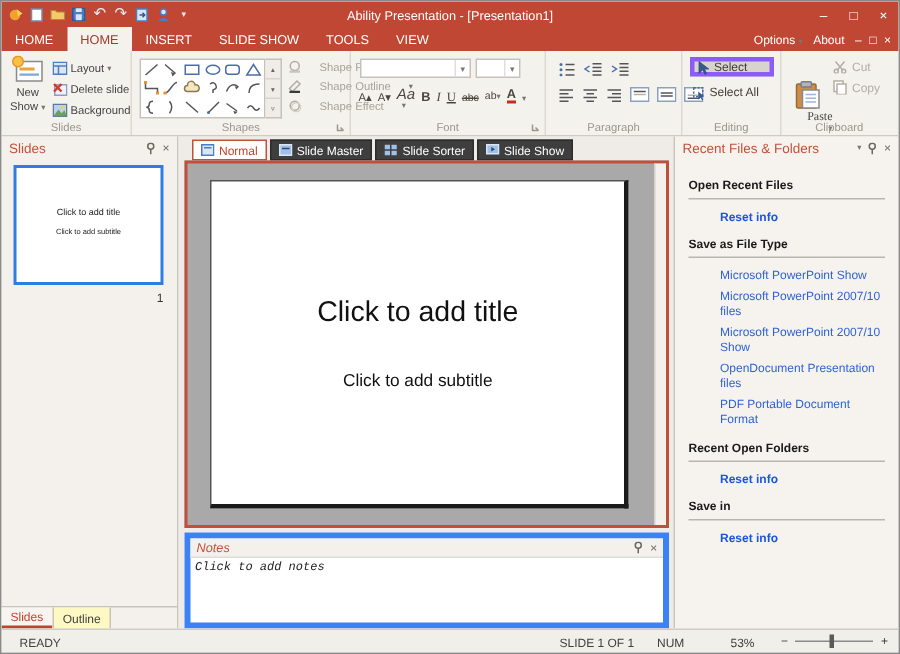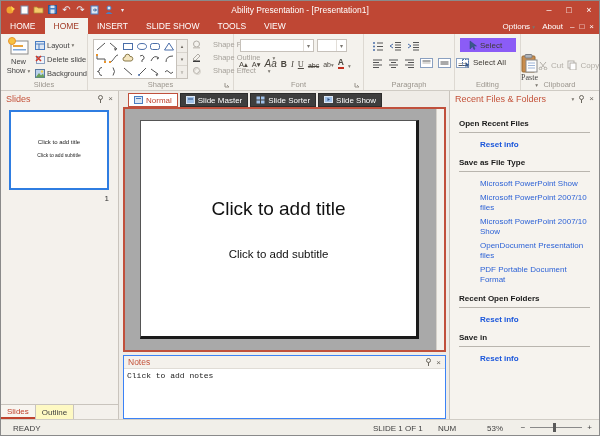--- a/index.html
+++ b/index.html
@@ -51,25 +51,25 @@
   .fcolor { border-bottom:2px solid #c22f1e; padding-bottom:0px; }
   .dd6 { font-size:5.5px; color:#7a766f; }
 
   .g-para { width:91px; }
   .para-row { display:flex; gap:5px; padding-left:8px; align-items:center; }
   .para-row.r1 { padding-top:7px; }
   .para-row.r2 { padding-top:7px; }
 
   .g-edit { width:66px; }
   .edit-btn { display:flex; align-items:center; gap:3px; font-size:8px; color:#3f3b35; height:13px; margin:4px 4px 0 5px; padding:0 2px; white-space:nowrap; }
-  .edit-btn.hl { background:#d8d4cd; border:7px solid #8b5cf6; }
+  .edit-btn.hl { background:#d8d4cd; border:3px solid #8b5cf6; }
 
   .g-clip { width:77px; border-right:none; display:flex; }
   .paste-big { width:34px; text-align:right; font-size:8px; color:#444; padding-top:20px;font-family:Liberation Serif, serif; }
-  .cutcopy { display:flex; flex-direction:row; gap:4px; padding-top:6px; font-size:8px; color:#b2aea7; }
+  .cutcopy { display:flex; flex-direction:column; gap:4px; padding-top:6px; font-size:8px; color:#b2aea7; }
   .cc-item { display:flex; align-items:center; gap:3px; }
 
   
   .panel-header { height:15px; display:flex; align-items:center; padding:0 5px; font-size:9px; color:#c4523a; }
   .panel-icons { margin-left:auto; display:flex; gap:4px; color:#6b675f; font-size:8px; align-items:center; }
 
   .left-panel { position:absolute; top:90px; left:0; width:118px; bottom:16px; background:#f4f1ec; border-right:1px solid #c9c4bd; }
   .thumb { position:absolute; top:19px; left:8px; width:100px; height:80px; background:#fff; border:2px solid #2f7de1; }
   .thumb-title { margin-top:27px; text-align:center; font-size:6px; color:#222; }
   .thumb-sub { margin-top:7px; text-align:center; font-size:5px; color:#222; }
@@ -82,21 +82,21 @@
   .center { position:absolute; left:118px; right:150px; top:90px; bottom:16px; background:#efece7; }
   .view-tabs { height:16px; display:flex; align-items:flex-end; gap:2px; padding-left:9px; }
   .vtab { height:14px; display:flex; align-items:center; gap:3px; padding:0 5px; font-size:8px; background:#3e3e3e; color:#fff; border:1px solid #2c2c2c; white-space:nowrap; }
   .vtab.active { background:#fff; color:#c0432e; border:1px solid #c0503c; }
   .editor { position:absolute; top:16px; left:4px; right:3px; bottom:67px; background:#a9a9a9; border:2px solid #c0503c; }
   .vscroll { position:absolute; top:0; bottom:0; right:0; width:8px; background:#f3f1ec; border-left:1px solid #d5d1ca; }
   .slide { position:absolute; left:15px; top:11px; right:25px; bottom:11px; background:#fff; border:1px solid #555; border-right:3px solid #1a1a1a; border-bottom:3px solid #1a1a1a; }
   .slide-title { position:absolute; top:36%; width:100%; text-align:center; font-size:19px; color:#111; }
   .slide-sub { position:absolute; top:59%; width:100%; text-align:center; font-size:11.5px; color:#111; }
 
-  .notes { position:absolute; left:4px; right:3px; bottom:0; height:64px; background:#fff; border:1px solid #3b82f6; }
+  .notes { position:absolute; left:4px; right:3px; bottom:0; height:64px; background:#fff; border:4px solid #3b82f6;font-style:italic; }
   .notes-header { height:13px; background:#f4f1ec; display:flex; align-items:center; padding:0 4px; font-size:8.5px; color:#c4523a; border-bottom:1px solid #e0dcd6; }
   .notes-body { font-family:"Liberation Mono", monospace; font-size:8px; color:#222; padding:2px 3px; }
 
   .right-panel { position:absolute; top:90px; right:0; width:150px; bottom:16px; background:#f6f3ee; border-left:1px solid #c9c4bd; overflow:hidden; }
   .rp-body { padding:4px 9px 0 9px; font-size:8px; }
   .rp-head { font-weight:bold; color:#1a1a1a; margin-top:9px; }
   .rp-div { border-bottom:1px solid #b9b5ae; margin:4px 0 7px 0; }
   .rp-links { padding-left:21px; display:flex; flex-direction:column; gap:4px; }
   .rp-link { color:#2e63d6; line-height:1.25; cursor:default; }
   .rp-reset { color:#1a56db; font-weight:bold; margin:1px 0 2px 21px; cursor:default; }

